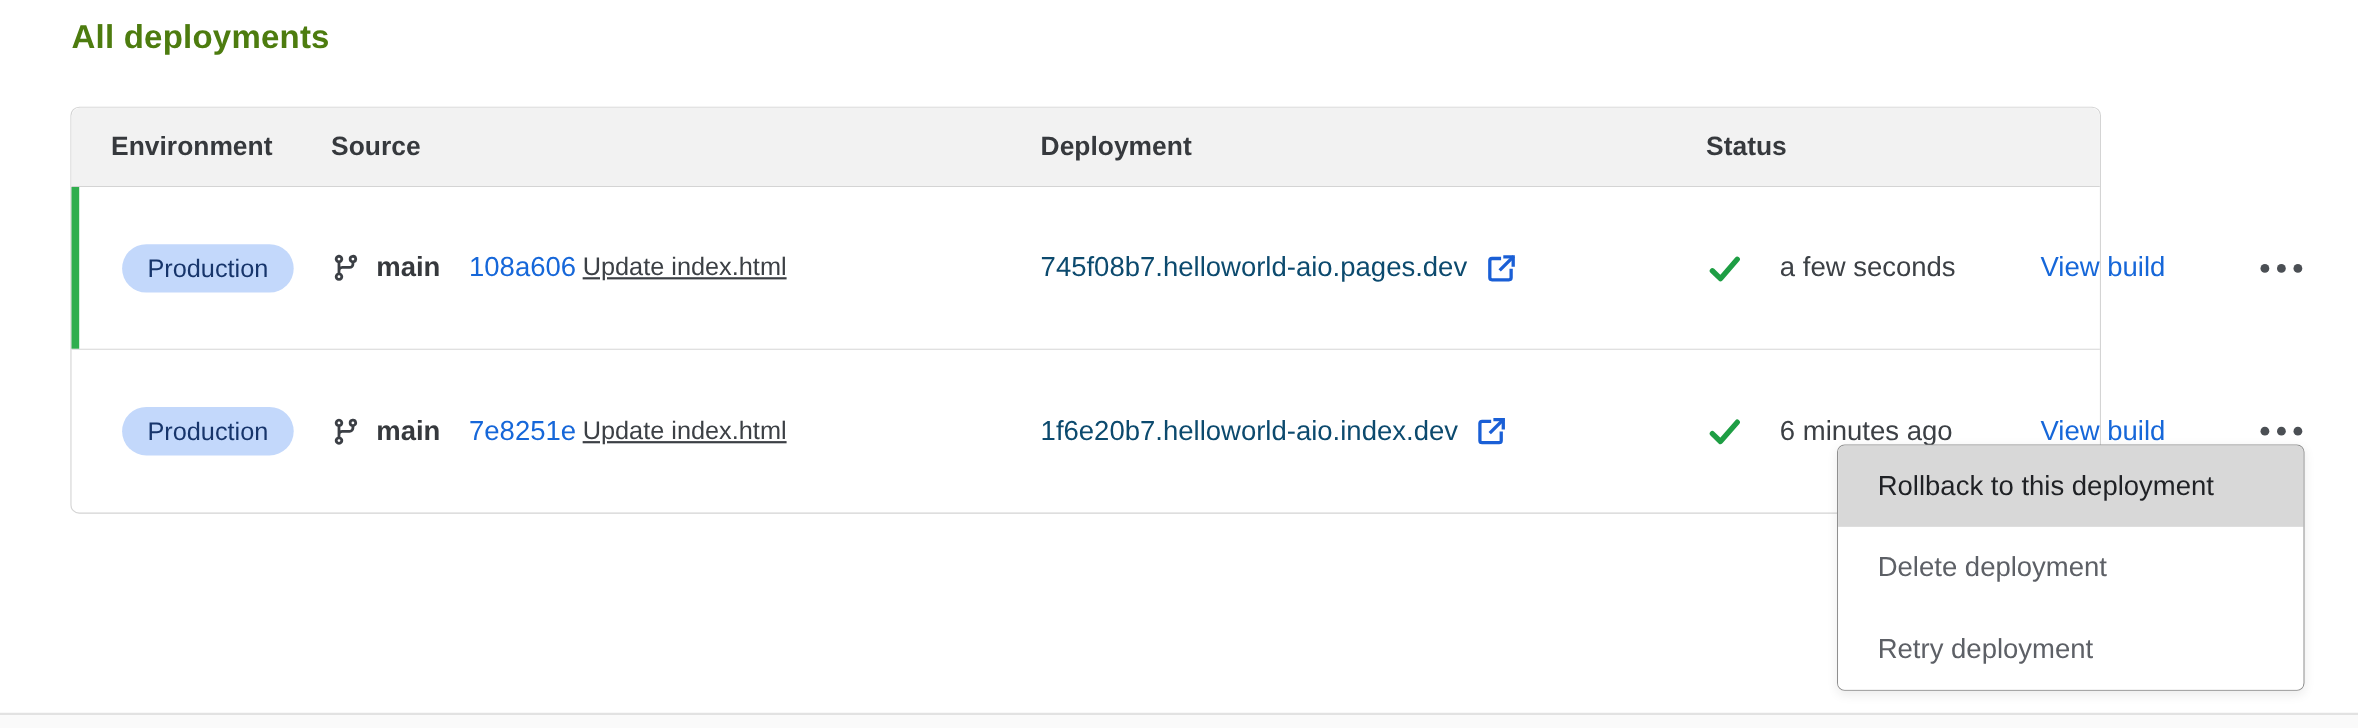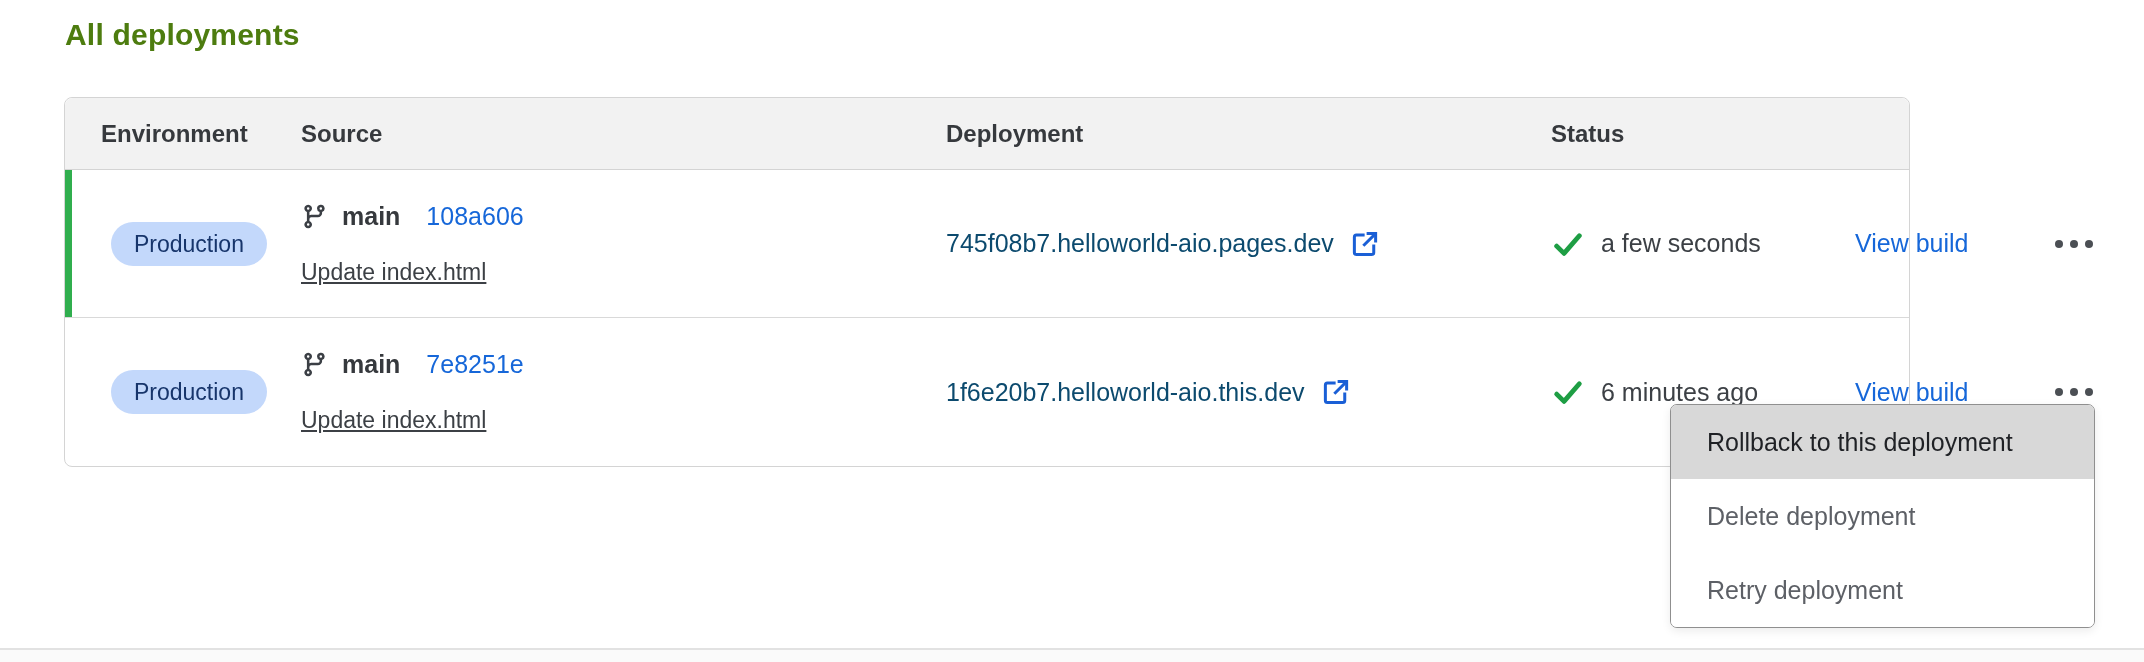--- a/index.html
+++ b/index.html
@@ -58,31 +58,31 @@
     display: inline-block;
     background: #c3d8fb;
     color: #17356b;
     font-size: 23px;
     line-height: 44px;
     height: 44px;
     padding: 0 23px;
     border-radius: 22px;
   }
 
-  .cell-source { display: flex; flex-direction: column; gap: 28px; }
+  .cell-source { display: flex; gap: 6px; }
   .source-line1 { display: flex; align-items: center; gap: 14px; }
   .branch-icon { width: 27px; height: 27px; flex: 0 0 auto; }
   .branch-name { font-weight: 700; font-size: 25px; color: #36393d; }
   .commit-link { font-size: 25px; color: #1667d9; text-decoration: none; margin-left: 12px; cursor: pointer; text-align: center; }
   .commit-msg { font-size: 23px; color: #3c4045; text-decoration: underline; }
 
   .cell-deploy { display: flex; align-items: center; gap: 16px; font-size: 25px; color: #0c4a6e; }
   .extlink-icon { width: 30px; height: 30px; flex: 0 0 auto; cursor: pointer; }
 
-  .cell-status { display: flex; align-items: center; gap: 16px; font-size: 25px; color: #3c4045; }
+  .cell-status { display: flex; align-items: center; gap: 33px; font-size: 25px; color: #3c4045; }
   .check-icon { width: 34px; height: 34px; flex: 0 0 auto; }
 
   .view-build { font-size: 25px; color: #1667d9; text-decoration: none; cursor: pointer; text-align: right; }
 
   .cell-menu { display: flex; justify-content: center; align-items: center; }
   .ellipsis-btn { display: flex; gap: 7px; padding: 14px 10px; cursor: pointer; }
   .ellipsis-btn .dot { width: 8px; height: 8px; border-radius: 50%; background: #4b4f54; }
 
   
   .context-menu {
@@ -179,21 +179,21 @@
         <div class="source-line1">
           <svg class="branch-icon" viewBox="0 0 16 16" fill="#3b3f45">
             <path d="M9.5 3.25a2.25 2.25 0 1 1 3 2.122V6A2.5 2.5 0 0 1 10 8.5H6a1 1 0 0 0-1 1v1.128a2.251 2.251 0 1 1-1.5 0V5.372a2.25 2.25 0 1 1 1.5 0v1.836A2.493 2.493 0 0 1 6 7h4a1 1 0 0 0 1-1v-.628a2.25 2.25 0 0 1-1.5-2.122Zm-6 0a.75.75 0 1 0 1.5 0 .75.75 0 0 0-1.5 0Zm8.25-.75a.75.75 0 1 0 0 1.5.75.75 0 0 0 0-1.5ZM4.25 12a.75.75 0 1 0 0 1.5.75.75 0 0 0 0-1.5Z"></path>
           </svg>
           <span class="branch-name">main</span>
           <a class="commit-link">7e8251e</a>
         </div>
         <div class="commit-msg">Update index.html</div>
       </div>
       <div class="cell-deploy">
-        <span>1f6e20b7.helloworld-aio.this.dev</span>
+        <span>1f6e20b7.helloworld-aio.index.dev</span>
         <svg class="extlink-icon" viewBox="0 0 24 24" fill="none" stroke="#1a5fd6" stroke-width="2.4" stroke-linecap="square">
           <path d="M19 13.5v5.2a1.6 1.6 0 0 1-1.6 1.6H5.1a1.6 1.6 0 0 1-1.6-1.6V6.4a1.6 1.6 0 0 1 1.6-1.6h5.4"></path>
           <path d="M14.5 3.6h6v6"></path>
           <path d="M20 4.1 11.5 12.6"></path>
         </svg>
       </div>
       <div class="cell-status">
         <svg class="check-icon" viewBox="0 0 24 24" fill="none" stroke="#1e9e44" stroke-width="3.4" stroke-linecap="round" stroke-linejoin="round">
           <path d="M4 13.5 9.2 18.6 20 6.2"></path>
         </svg>

